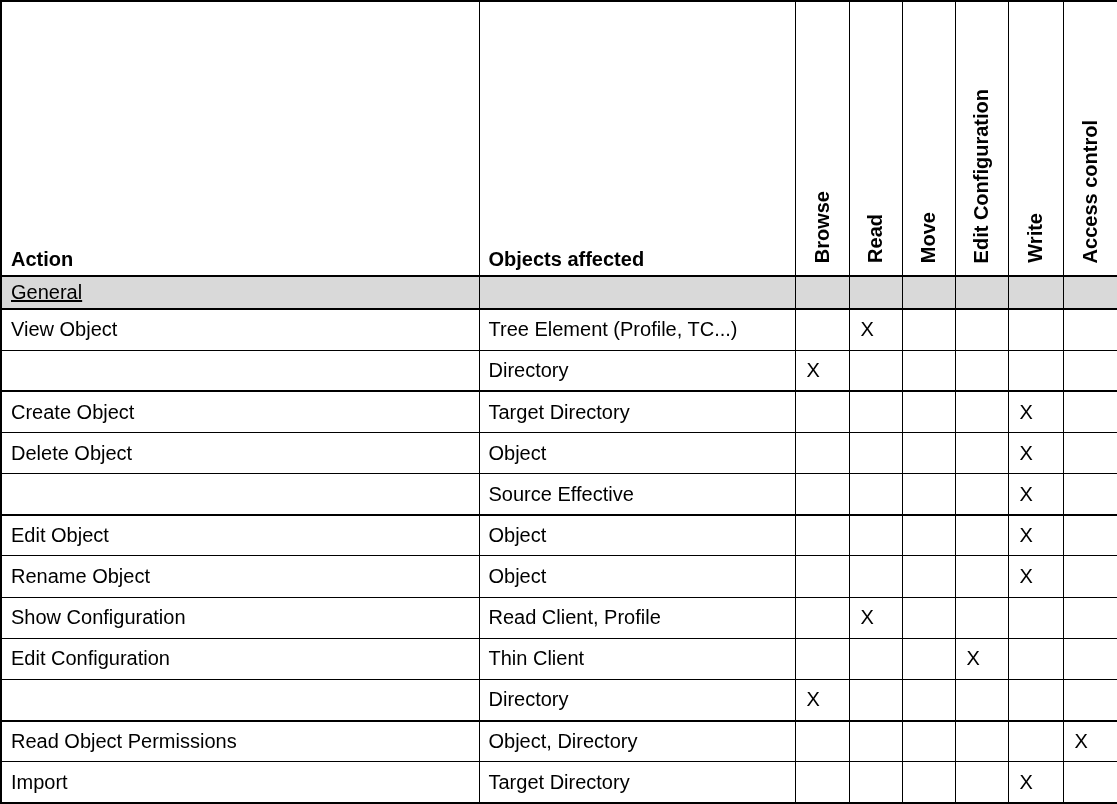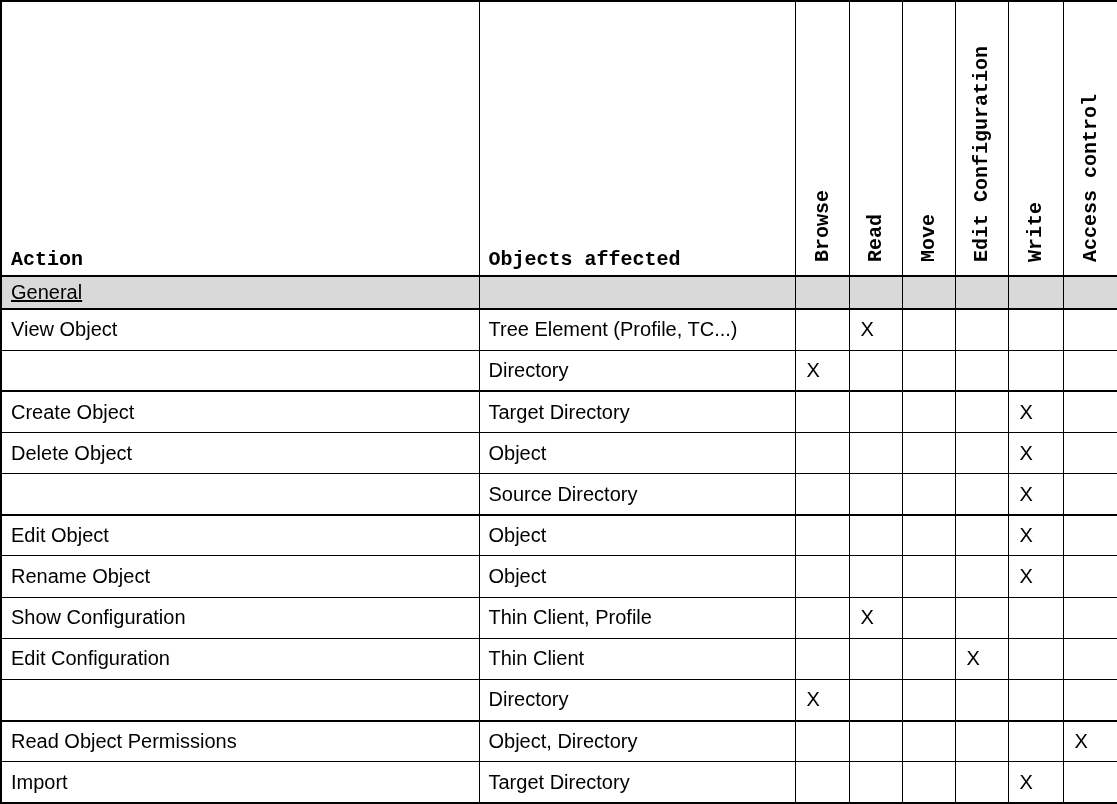--- a/index.html
+++ b/index.html
@@ -33,21 +33,20 @@
     vertical-align:middle;
     text-align:left;
   }
   
   thead tr{height:275px;}
   thead th{
     font-weight:bold;
     vertical-align:bottom;
     border-bottom:2px solid var(--border);
     padding-bottom:4px;
-    font-family:Liberation Mono, monospace;
   }
   th.h-vert{
     padding:0 0 7px 0;
     text-align:center;
   }
   .vert{
     display:inline-block;
     writing-mode:vertical-rl;
     transform:rotate(180deg);
     font-weight:bold;
@@ -141,21 +140,21 @@
     <td class="c-objects">Object</td>
     <td class="c-mark"></td>
     <td class="c-mark"></td>
     <td class="c-mark"></td>
     <td class="c-mark"></td>
     <td class="c-mark">X</td>
     <td class="c-mark"></td>
   </tr>
         <tr class="data-row">
     <td class="c-action"></td>
-    <td class="c-objects">Source Directory</td>
+    <td class="c-objects">Source Effective</td>
     <td class="c-mark"></td>
     <td class="c-mark"></td>
     <td class="c-mark"></td>
     <td class="c-mark"></td>
     <td class="c-mark">X</td>
     <td class="c-mark"></td>
   </tr>
         <tr class="data-row thick-top">
     <td class="c-action">Edit Object</td>
     <td class="c-objects">Object</td>
@@ -171,21 +170,21 @@
     <td class="c-objects">Object</td>
     <td class="c-mark"></td>
     <td class="c-mark"></td>
     <td class="c-mark"></td>
     <td class="c-mark"></td>
     <td class="c-mark">X</td>
     <td class="c-mark"></td>
   </tr>
         <tr class="data-row">
     <td class="c-action">Show Configuration</td>
-    <td class="c-objects">Thin Client, Profile</td>
+    <td class="c-objects">Read Client, Profile</td>
     <td class="c-mark"></td>
     <td class="c-mark">X</td>
     <td class="c-mark"></td>
     <td class="c-mark"></td>
     <td class="c-mark"></td>
     <td class="c-mark"></td>
   </tr>
         <tr class="data-row">
     <td class="c-action">Edit Configuration</td>
     <td class="c-objects">Thin Client</td>

